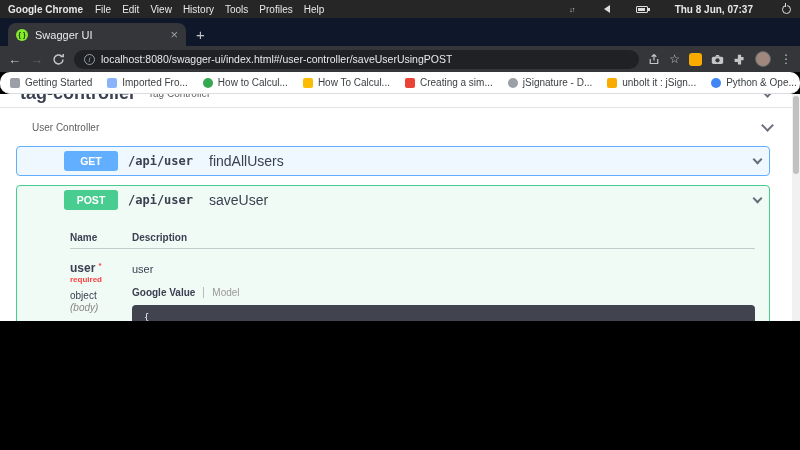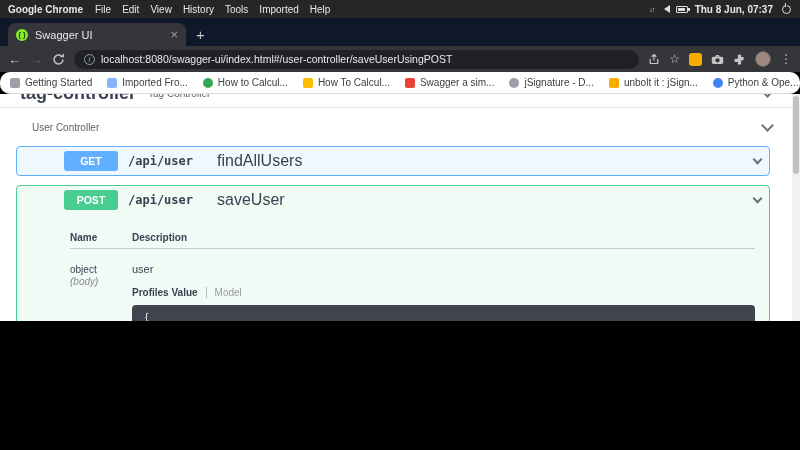--- a/index.html
+++ b/index.html
@@ -3,21 +3,21 @@
 <meta charset="utf-8">
 <style>
   * { margin:0; padding:0; box-sizing:border-box; }
   html,body { width:800px; height:450px; overflow:hidden; background:#000; font-family:"Liberation Sans",sans-serif; }
   .stage { width:800px; height:321px; display:flex; flex-direction:column; background:#000; }
 
   
   .menubar { height:18px; background:#262626; color:#e8e8e8; display:flex; align-items:center; padding:0 8px; font-size:10px; flex:0 0 auto; }
   .mb-app { font-weight:bold; margin-right:12px; }
   .mb-item { margin-right:11px; cursor:default; }
-  .mb-right { margin-left:auto; display:flex; align-items:center; gap:3px; }
+  .mb-right { margin-left:auto; display:flex; align-items:center; gap:23px; }
   .mb-clock { font-size:10px; font-weight:bold; margin:0 4px; }
   .sysicon { width:12px; height:10px; display:inline-flex; align-items:center; justify-content:center; }
   .batt { width:13px; height:7px; border:1px solid #ddd; border-radius:1px; position:relative; }
   .batt::after { content:""; position:absolute; right:-3px; top:1.5px; width:2px; height:3px; background:#ddd; }
   .batt::before { content:""; position:absolute; left:1px; top:1px; bottom:1px; width:7px; background:#ddd; }
   .vol { width:0; height:0; border-top:4px solid transparent; border-bottom:4px solid transparent; border-right:6px solid #ddd; }
   .net { font-size:7px; color:#ddd; letter-spacing:-1px; }
   .pow { width:9px; height:9px; border:1.4px solid #ddd; border-radius:50%; position:relative; }
   .pow::after { content:""; position:absolute; left:2.4px; top:-3px; width:1.6px; height:4px; background:#262626; border-left:1.6px solid #ddd; }
 
@@ -61,21 +61,21 @@
   .ctrl-row .sec-title { font-size:20px; }
 
   .opblock { margin:0 22px 9px 16px; border-radius:4px;padding-left:39px; }
   .opblock.get { border:1px solid #61affe; background:rgba(97,175,254,.1); }
   .opblock.post { border:1px solid #49cc90; background:rgba(73,204,144,.08); }
   .op-head { display:flex; align-items:center; padding:4px 8px; }
   .method { color:#fff; font-weight:bold; font-size:10.5px; width:54px; text-align:center; padding:4px 0; border-radius:3px; flex:0 0 auto; }
   .method.get { background:#61affe; }
   .method.post { background:#49cc90; }
   .op-path { font-family:"DejaVu Sans Mono",monospace; font-weight:bold; font-size:12px; color:#3b4151; margin-left:10px; }
-  .op-sum { font-size:16px; color:#3b4151; margin-left:24px; }
+  .op-sum { font-size:14px; color:#3b4151; margin-left:16px; }
   .op-head .chev { width:7px; height:7px; }
 
   .sec-header { display:flex; align-items:center; background:rgba(255,255,255,.65); box-shadow:0 1px 2px rgba(0,0,0,.08); padding:5px 14px; }
   .sec-header .ttl { font-size:12px; font-weight:bold; color:#3b4151; }
   .tryout { margin-left:auto; background:#fff; border:1.5px solid #555; border-radius:3px; font-size:10.5px; padding:3px 14px; color:#333; font-family:"Liberation Sans",sans-serif; }
 
   .params { padding:10px 14px 0 14px; }
   .thead { display:flex; border-bottom:1px solid rgba(59,65,81,.25); padding:8px 0 5px; font-size:10px; font-weight:bold; color:#3b4151; }
   .col-name { width:62px; flex:0 0 auto; }
   .prow { display:flex; padding-top:12px; }
@@ -96,21 +96,21 @@
 
 <div class="stage">
 
   <div class="menubar">
     <span class="mb-app">Google Chrome</span>
     <span class="mb-item">File</span>
     <span class="mb-item">Edit</span>
     <span class="mb-item">View</span>
     <span class="mb-item">History</span>
     <span class="mb-item">Tools</span>
-    <span class="mb-item">Imported</span>
+    <span class="mb-item">Profiles</span>
     <span class="mb-item">Help</span>
     <div class="mb-right">
       <span class="sysicon net">↓↑</span>
       <span class="sysicon">
           <span class="vol"></span>
         </span>
       <span class="sysicon">
           <span class="batt"></span>
         </span>
       <span class="mb-clock">Thu 8 Jun, 07:37</span>
@@ -178,21 +178,21 @@
     <span class="bm">
         <span class="bfav" style="border-radius: 50%; background-color: rgb(52, 168, 83);"></span>
         <span>How to Calcul...</span>
       </span>
     <span class="bm">
         <span class="bfav" style="background-color: rgb(251, 188, 4);"></span>
         <span>How To Calcul...</span>
       </span>
     <span class="bm">
         <span class="bfav" style="background-color: rgb(234, 67, 53);"></span>
-        <span>Swagger a sim...</span>
+        <span>Creating a sim...</span>
       </span>
     <span class="bm">
         <span class="bfav" style="border-radius: 50%; background-color: rgb(154, 160, 166);"></span>
         <span>jSignature - D...</span>
       </span>
     <span class="bm">
         <span class="bfav" style="background-color: rgb(249, 171, 0);"></span>
         <span>unbolt it : jSign...</span>
       </span>
     <span class="bm">
@@ -236,27 +236,28 @@
         </div>
 
 
         <div class="params">
           <div class="thead">
             <span class="col-name">Name</span>
             <span class="col-desc">Description</span>
           </div>
           <div class="prow">
             <div class="pname">
+              <div><span class="pn">user</span> <span class="req">* required</span></div>
               <div class="ptype">object</div>
               <div class="pin">(body)</div>
             </div>
             <div class="pdesc">
               <div class="pdesc-text">user</div>
               <div class="mtabs">
-                <span class="mtab-active">Profiles Value</span>
+                <span class="mtab-active">Google Value</span>
                 <span class="mtab">Model</span>
               </div>
               <pre class="codeblock">{
   "confirmPassword": "string",
   "email": "string",
   "id": 0,
   "password": "string",
   "pictureCode": "string",
   "plainPassword": "string",
   "registered": {

